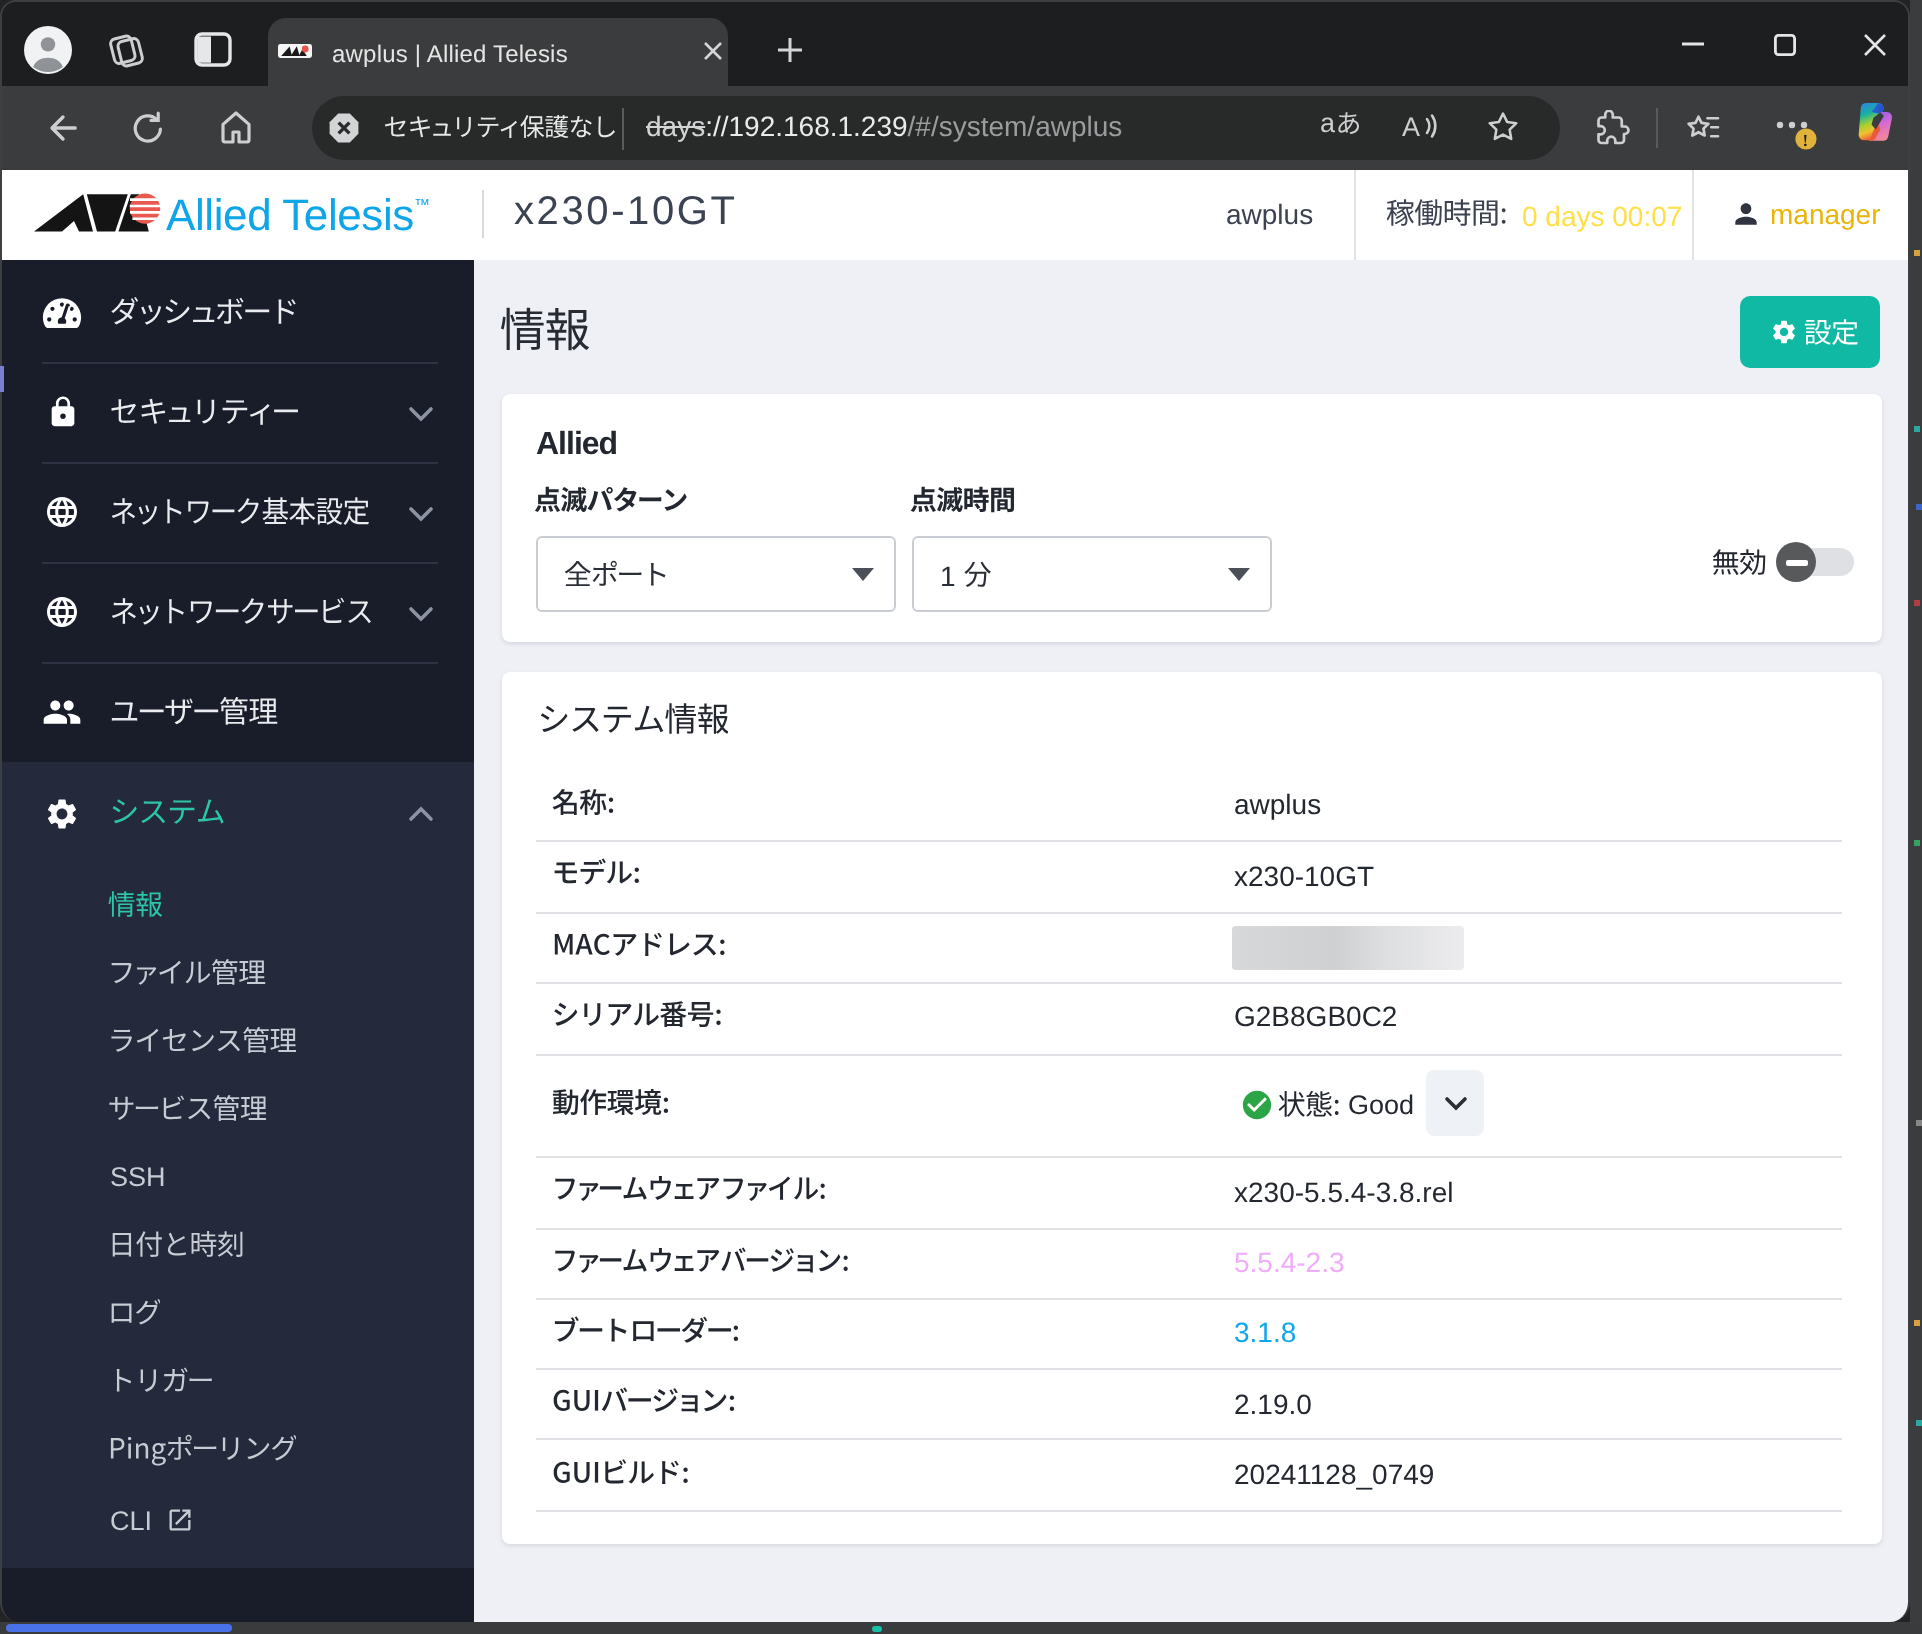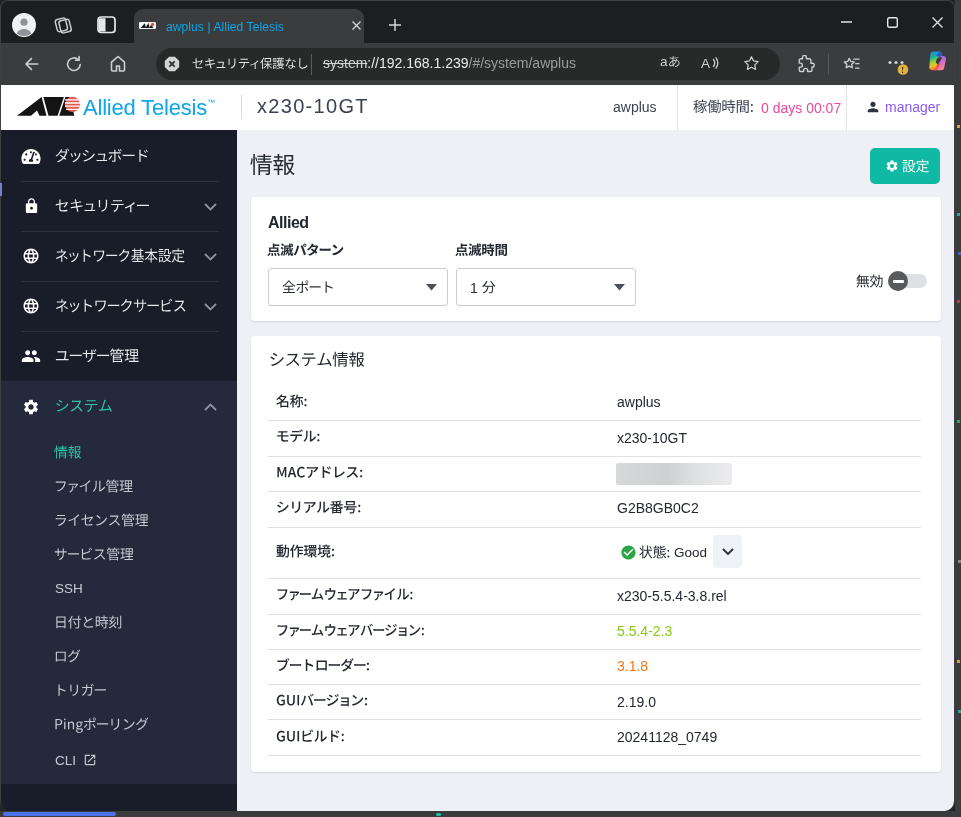--- a/index.html
+++ b/index.html
@@ -20,21 +20,21 @@
 <path d="M3.2 2.2h5.3v13.2H3.2a1.6 1.6 0 0 1-1.6-1.6V3.8a1.6 1.6 0 0 1 1.6-1.6z" fill="#e6e7e8"></path>
 </svg>
       <div class="abs" style="left:133px;top:8px;width:230px;height:34px;background:#3b3c3d;border-radius:9px 9px 0 0"></div>
       <svg class="abs" style="left:138px;top:20.5px" width="17" height="7" viewBox="0 0 17 7">
 <rect x="0" y="0" width="17" height="7" rx="1.2" fill="#f5f5f5"></rect>
 <path d="M1.6 6 L5.8 1.2 L7.0 6 Z" fill="#1a1a1a"></path>
 <path d="M6.4 6 L9.4 1.1 L10.8 6 Z" fill="#1a1a1a"></path>
 <path d="M10.4 6 L12.2 2.6 L14.4 6 Z" fill="#1a1a1a"></path>
 <circle cx="13.6" cy="2.5" r="1.7" fill="#e8554d"></circle>
 </svg>
-      <div class="abs" style="left:165px;top:19px;font-size:12px;color:#0ea5e9;letter-spacing:.1px">awplus | Allied Telesis</div>
+      <div class="abs" style="left:165px;top:19px;font-size:12px;color:#e5e5e5;letter-spacing:.1px">awplus | Allied Telesis</div>
       <svg class="abs" style="left:349px;top:18px" width="13" height="13" viewBox="0 0 13 13" stroke="#d4d5d6" stroke-width="1.3">
         <path d="M2.5 2.5 10.5 10.5M10.5 2.5 2.5 10.5"></path>
       </svg>
       <svg class="abs" style="left:387px;top:17px" width="14" height="14" viewBox="0 0 14 14" stroke="#d4d5d6" stroke-width="1.5">
         <path d="M7 1v12M1 7h12"></path>
       </svg>
       <svg class="abs" style="left:840px;top:20px" width="11" height="2" viewBox="0 0 11 2">
         <path d="M0 1h11" stroke="#e4e5e6" stroke-width="1.4"></path>
       </svg>
       <svg class="abs" style="left:886px;top:16px" width="11" height="11" viewBox="0 0 11 11">
@@ -67,21 +67,21 @@
           <use href="#Gr_cid01627" x="2700"></use>
           <use href="#Gr_cid01591" x="3660"></use>
           <use href="#Gr_cid01556" x="4540"></use>
           <use href="#Gr_cid10186" x="5430"></use>
           <use href="#Gr_cid38334" x="6410"></use>
           <use href="#Gr_cid01501" x="7380"></use>
           <use href="#Gr_cid01482" x="8340"></use>
         </g>
       </svg>
       <div class="abs" style="left:310px;top:53px;width:1px;height:21px;background:#5a5b5c"></div>
-      <div class="abs" style="left:322px;top:54px;font-size:14px;color:#e9eaeb"><span style="color:#d2d3d4;text-decoration:line-through">system</span>://192.168.1.239<span style="color:#9b9c9e">/#/system/awplus</span></div>
+      <div class="abs" style="left:322px;top:54px;font-size:14px;color:#e9eaeb"><span style="color:#d2d3d4;text-decoration:line-through">days</span>://192.168.1.239<span style="color:#9b9c9e">/#/system/awplus</span></div>
       <div class="abs" style="left:659px;top:53px;font-size:13.5px;color:#cdced0">a</div>
       <svg width="12.5" height="15.3" viewBox="0 0 960 1180" style="position:absolute;left:667px;top:54px;">
         <g fill="#cdced0" transform="translate(0,880) scale(1,-1)">
           <use href="#Gr_cid01461" x="-20"></use>
         </g>
       </svg>
       <svg class="abs" style="left:700px;top:54px" width="18" height="17" viewBox="0 0 18 17">
         <text x="0" y="13" font-family="Liberation Sans" font-size="13.5" fill="#cdced0">A</text>
         <path d="M12.5 4.5a6 6 0 0 1 0 7M15 2.8a9 9 0 0 1 0 10.4" fill="none" stroke="#cdced0" stroke-width="1.3" stroke-linecap="round"></path>
       </svg>
@@ -145,26 +145,26 @@
       <div class="abs" style="left:676px;top:84px;width:1px;height:45px;background:#e2e3e5"></div>
       <svg width="60.9" height="17.1" viewBox="0 0 4198 1180" style="position:absolute;left:692px;top:98px;">
         <g fill="#3c4250" transform="translate(0,880) scale(1,-1)">
           <use href="#Gr_cid29287" x="-10"></use>
           <use href="#Gr_cid10616" x="970"></use>
           <use href="#Gr_cid20359" x="1950"></use>
           <use href="#Gr_cid42868" x="2930"></use>
           <use href="#Gr_cid00027" x="3920"></use>
         </g>
       </svg>
-      <div class="abs" style="left:760px;top:99px;font-size:14px;color:#ec4899">0 days 00:07</div>
+      <div class="abs" style="left:760px;top:99px;font-size:14px;color:#fde047">0 days 00:07</div>
       <div class="abs" style="left:845px;top:84px;width:1px;height:45px;background:#e2e3e5"></div>
       <svg class="abs" style="left:864px;top:98px" width="16" height="16" viewBox="0 0 24 24" fill="#2f3440">
         <path d="M12 12c2.21 0 4-1.79 4-4s-1.79-4-4-4-4 1.79-4 4 1.79 4 4 4zm0 2c-2.67 0-8 1.34-8 4v2h16v-2c0-2.66-5.33-4-8-4z"></path>
       </svg>
-      <div class="abs" style="left:884px;top:98px;font-size:14px;color:#8b5cf6">manager</div>
+      <div class="abs" style="left:884px;top:98px;font-size:14px;color:#eab308">manager</div>
       <div class="abs" style="left:0;top:129px;width:236px;height:682px;background:#191d2a"></div>
       <div class="abs" style="left:0;top:380px;width:236px;height:403px;background:#242a3b"></div>
       <div class="abs" style="left:20px;top:179.5px;width:198px;height:1px;background:#2e3343"></div>
       <div class="abs" style="left:20px;top:229.5px;width:198px;height:1px;background:#2e3343"></div>
       <div class="abs" style="left:20px;top:279.5px;width:198px;height:1px;background:#2e3343"></div>
       <div class="abs" style="left:20px;top:329.5px;width:198px;height:1px;background:#2e3343"></div>
       <svg class="abs" style="left:20px;top:147px" width="20" height="17" viewBox="0 0 576 512" fill="#ffffff">
         <path d="M288 32C128.94 32 0 160.94 0 320c0 52.8 14.25 102.26 39.06 144.8 5.61 9.62 16.3 15.2 27.44 15.2h443c11.14 0 21.83-5.58 27.44-15.2C561.75 422.26 576 372.8 576 320c0-159.06-128.94-288-288-288zm0 64c14.71 0 26.58 10.13 30.32 23.65-1.11 2.26-2.64 4.23-3.45 6.67l-9.22 27.67c-5.13 3.49-10.97 6.01-17.64 6.01-17.67 0-32-14.33-32-32S270.33 96 288 96zM96 384c-17.67 0-32-14.33-32-32s14.33-32 32-32 32 14.33 32 32-14.33 32-32 32zm48-160c-17.67 0-32-14.33-32-32s14.33-32 32-32 32 14.33 32 32-14.33 32-32 32zm246.77-72.41-61.33 184C343.13 347.33 352 364.54 352 384c0 11.72-3.38 22.55-8.88 32H232.88c-5.5-9.45-8.88-20.28-8.88-32 0-33.94 26.5-61.43 59.9-63.59l61.34-184.01c5.59-16.77 23.63-25.85 40.48-20.23 16.75 5.6 25.8 23.72 20.05 40.42zm14.66 57.2 15.52-46.55c3.47-1.29 7.13-2.23 11.05-2.23 17.67 0 32 14.33 32 32s-14.33 32-32 32c-11.38-.01-21.25-6.03-26.57-15.22zM480 384c-17.67 0-32-14.33-32-32s14.33-32 32-32 32 14.33 32 32-14.33 32-32 32z"></path>
       </svg>
       <svg class="abs" style="left:22px;top:196px" width="17" height="18" viewBox="0 0 24 24" fill="#ffffff">
@@ -496,34 +496,34 @@
           <use href="#Gm_cid01560" x="4440"></use>
           <use href="#Gm_cid01555" x="5320"></use>
           <use href="#Gm_cid01601" x="6280"></use>
           <use href="#Gm_cid01645" x="7190"></use>
           <use href="#Gm_cid01577" x="8100"></use>
           <use href="#Gm_cid01624" x="8980"></use>
           <use href="#Gm_cid01636" x="9860"></use>
           <use href="#Gm_cid00027" x="10840"></use>
         </g>
       </svg>
-      <div class="abs" style="left:616px;top:622px;font-size:14px;color:#84cc16">5.5.4-2.3</div>
+      <div class="abs" style="left:616px;top:622px;font-size:14px;color:#f0abfc">5.5.4-2.3</div>
       <svg width="94.1" height="16.5" viewBox="0 0 6718 1180" style="position:absolute;left:275px;top:656.5px;">
         <g fill="#23272f" transform="translate(0,880) scale(1,-1)">
           <use href="#Gm_cid01607" x="-20"></use>
           <use href="#Gm_cid01645" x="890"></use>
           <use href="#Gm_cid01593" x="1800"></use>
           <use href="#Gm_cid01630" x="2760"></use>
           <use href="#Gm_cid01645" x="3670"></use>
           <use href="#Gm_cid01585" x="4580"></use>
           <use href="#Gm_cid01645" x="5490"></use>
           <use href="#Gm_cid00027" x="6420"></use>
         </g>
       </svg>
-      <div class="abs" style="left:616px;top:657px;font-size:14px;color:#f97316">3.1.8</div>
+      <div class="abs" style="left:616px;top:657px;font-size:14px;color:#0ea5e9">3.1.8</div>
       <svg width="92.1" height="16.5" viewBox="0 0 6581 1180" style="position:absolute;left:275px;top:692.0px;">
         <g fill="#23272f" transform="translate(0,880) scale(1,-1)">
           <use href="#Gm_cid00040" x="0"></use>
           <use href="#Gm_cid00054" x="701"></use>
           <use href="#Gm_cid00042" x="1434"></use>
           <use href="#Gm_cid01601" x="1723"></use>
           <use href="#Gm_cid01645" x="2633"></use>
           <use href="#Gm_cid01577" x="3543"></use>
           <use href="#Gm_cid01624" x="4423"></use>
           <use href="#Gm_cid01636" x="5303"></use>

